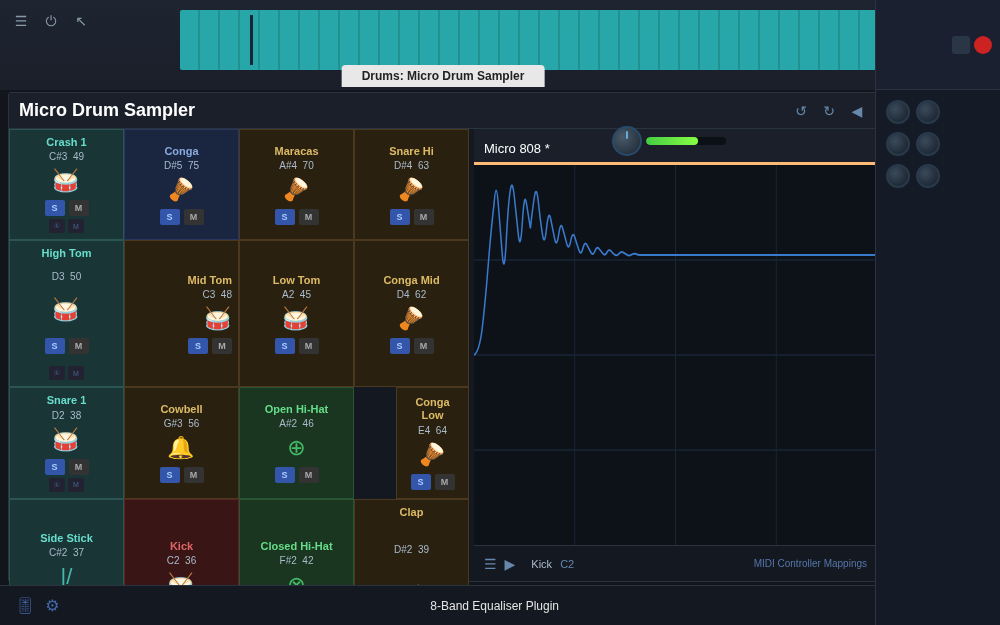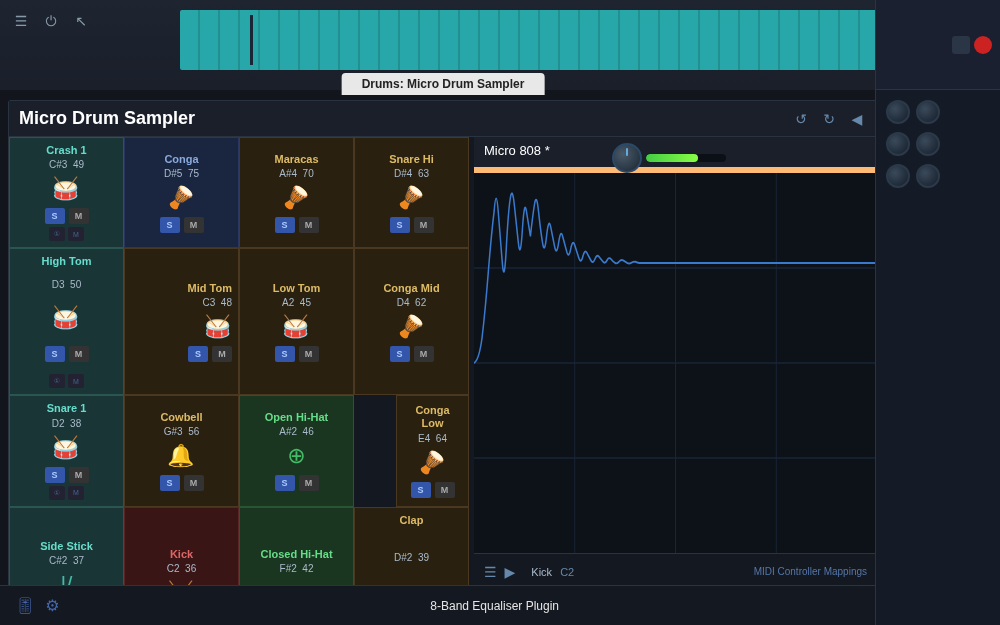--- a/index.html
+++ b/index.html
@@ -72,21 +72,21 @@
       font-size: 14px;
       display: flex;
       align-items: center;
       justify-content: center;
       cursor: pointer;
     }
 
     
     .plugin-window {
       position: absolute;
-      top: 100px;
+      top: 92px;
       left: 8px;
       width: 870px;
       height: 490px;
       background: #0ea5e9;
       border: 1px solid #2a3340;
       border-radius: 3px;
     }
 
     .plugin-title-bar {
       position: absolute;
@@ -201,24 +201,24 @@
     
     .right-panel {
       flex: 1;
       display: flex;
       flex-direction: column;
       background: #141820;
     }
 
     .right-header {
       display: flex;
-      align-items: flex-start;
+      align-items: flex-end;
       padding: 6px 10px;
       background: #1a1f2a;
-      border-bottom: 6px solid #fdba74;
+      border-bottom: 3px solid #fdba74;
       height: 36px;
       gap: 8px;
     }
 
     .preset-name {
       color: #ffffff;
       font-size: 13px;
       flex: 0 0 auto;
       min-width: 120px;
     }

